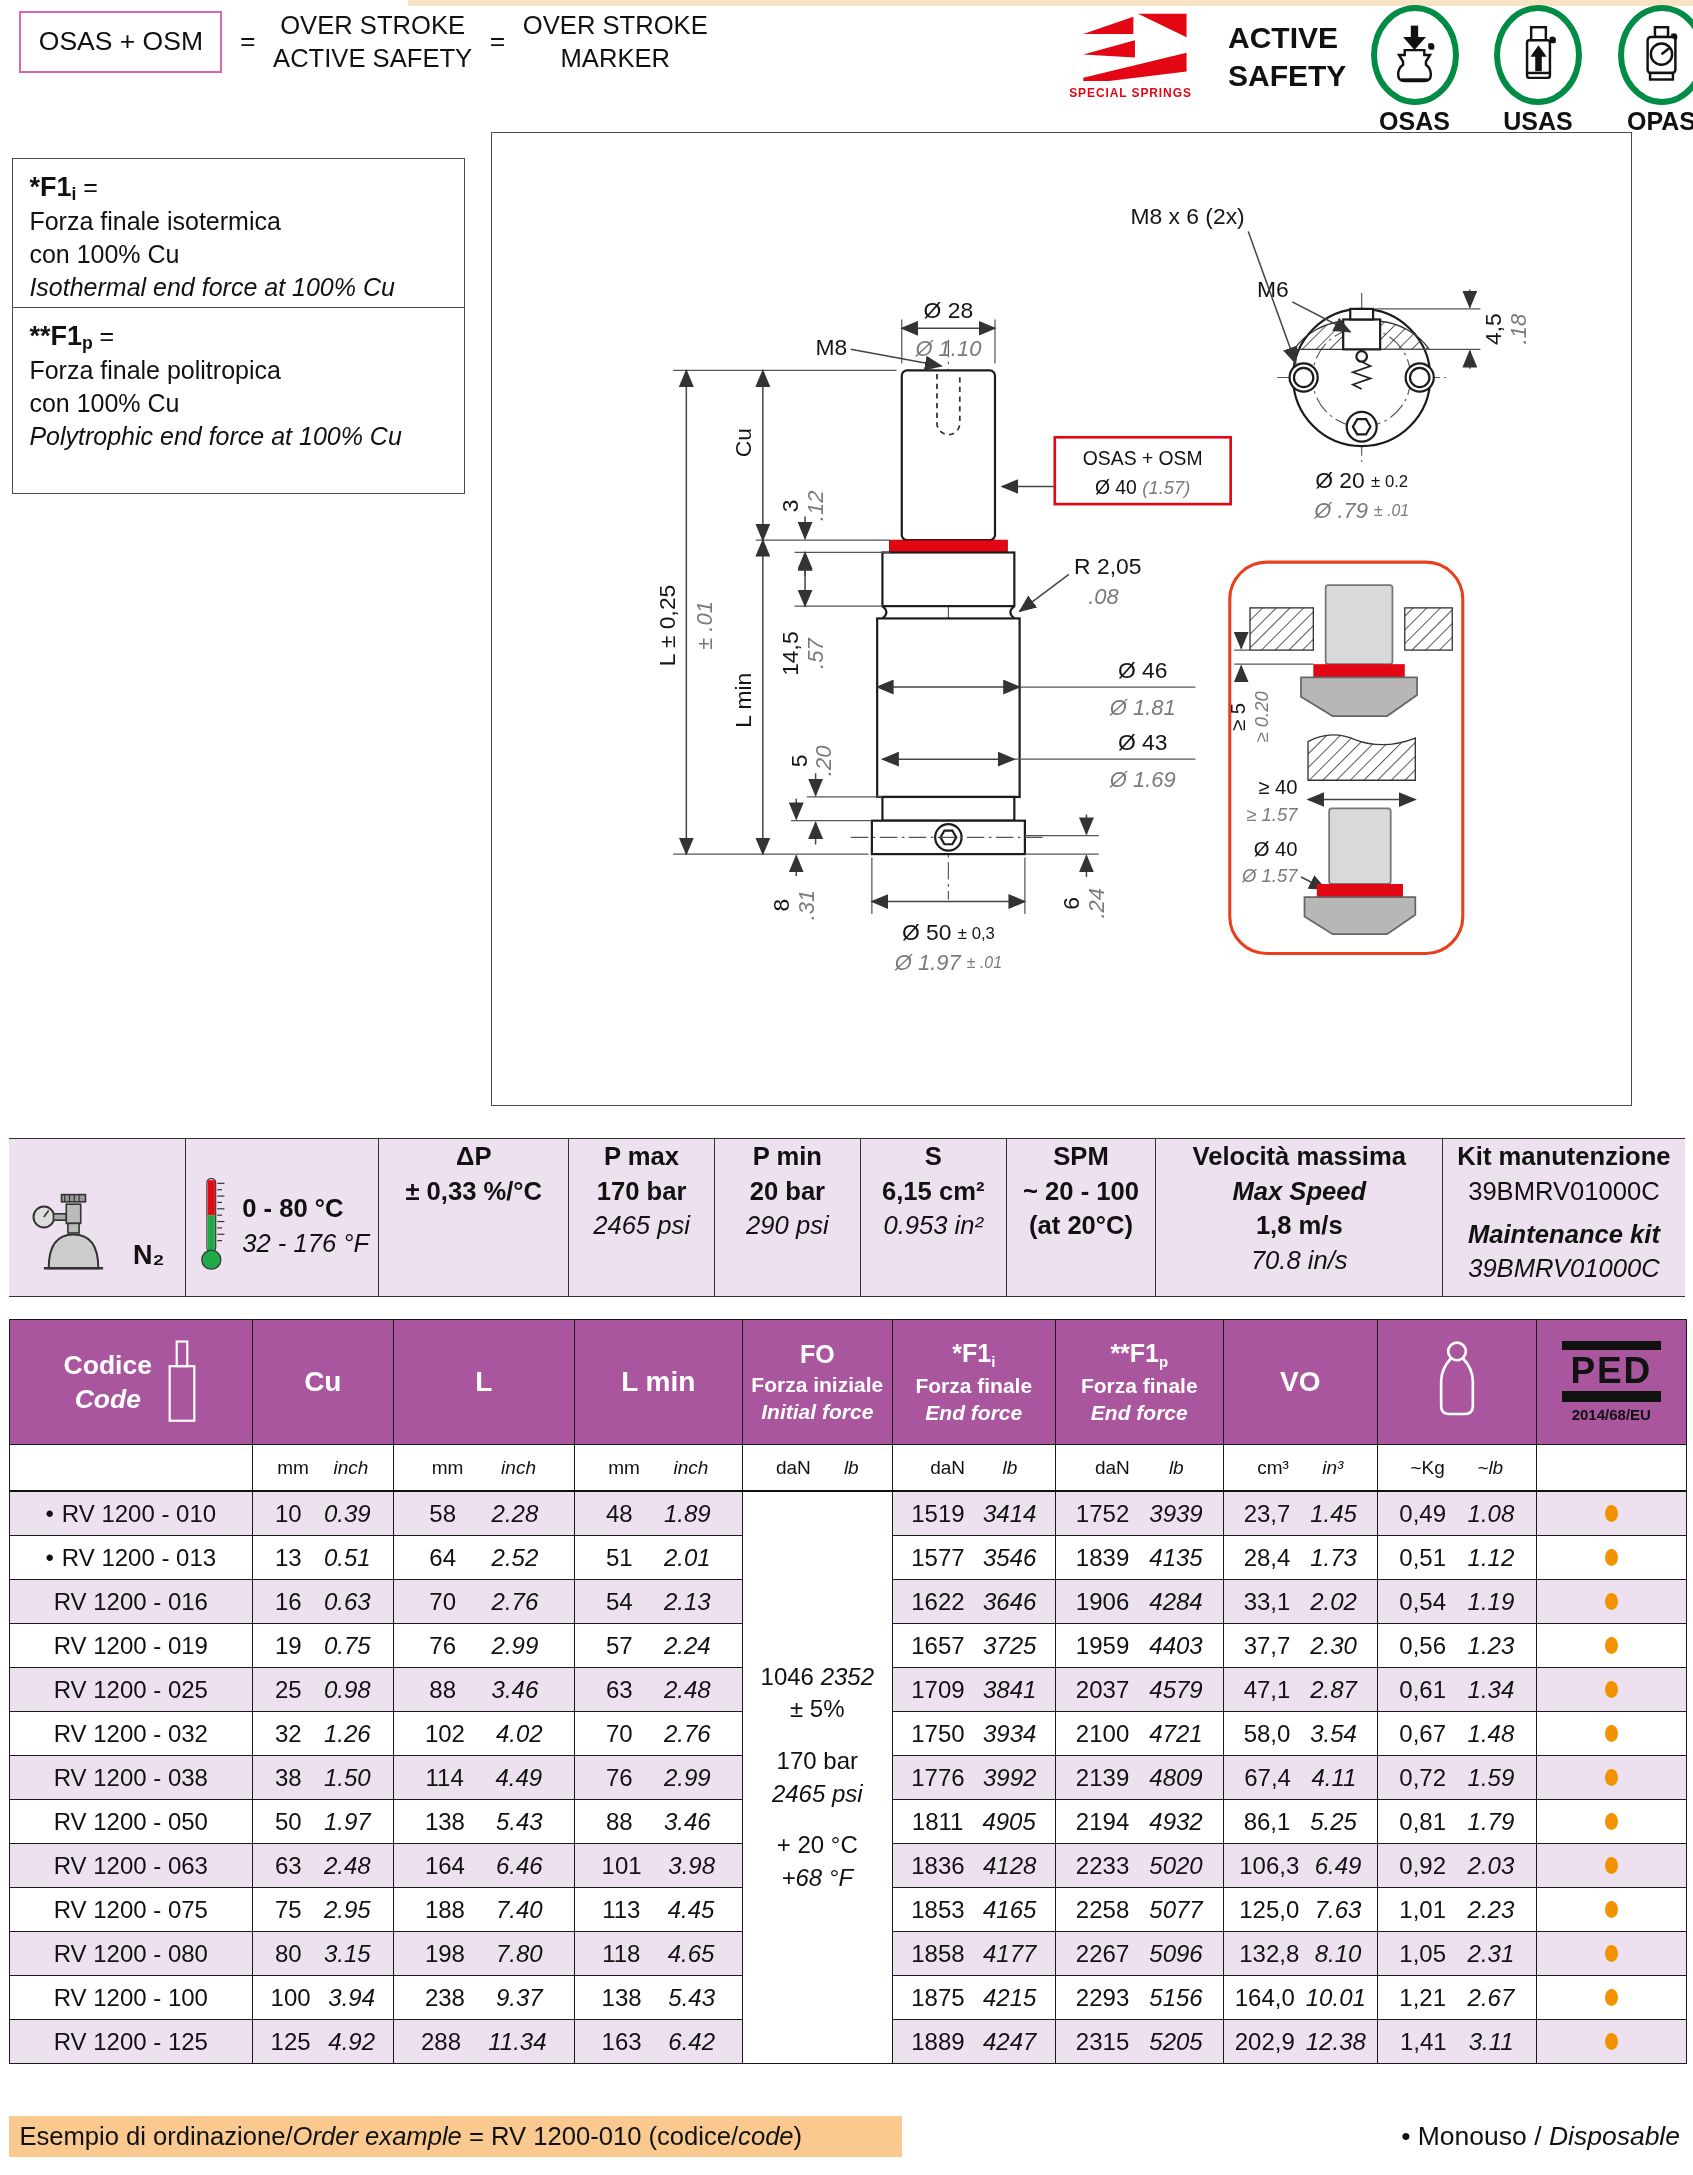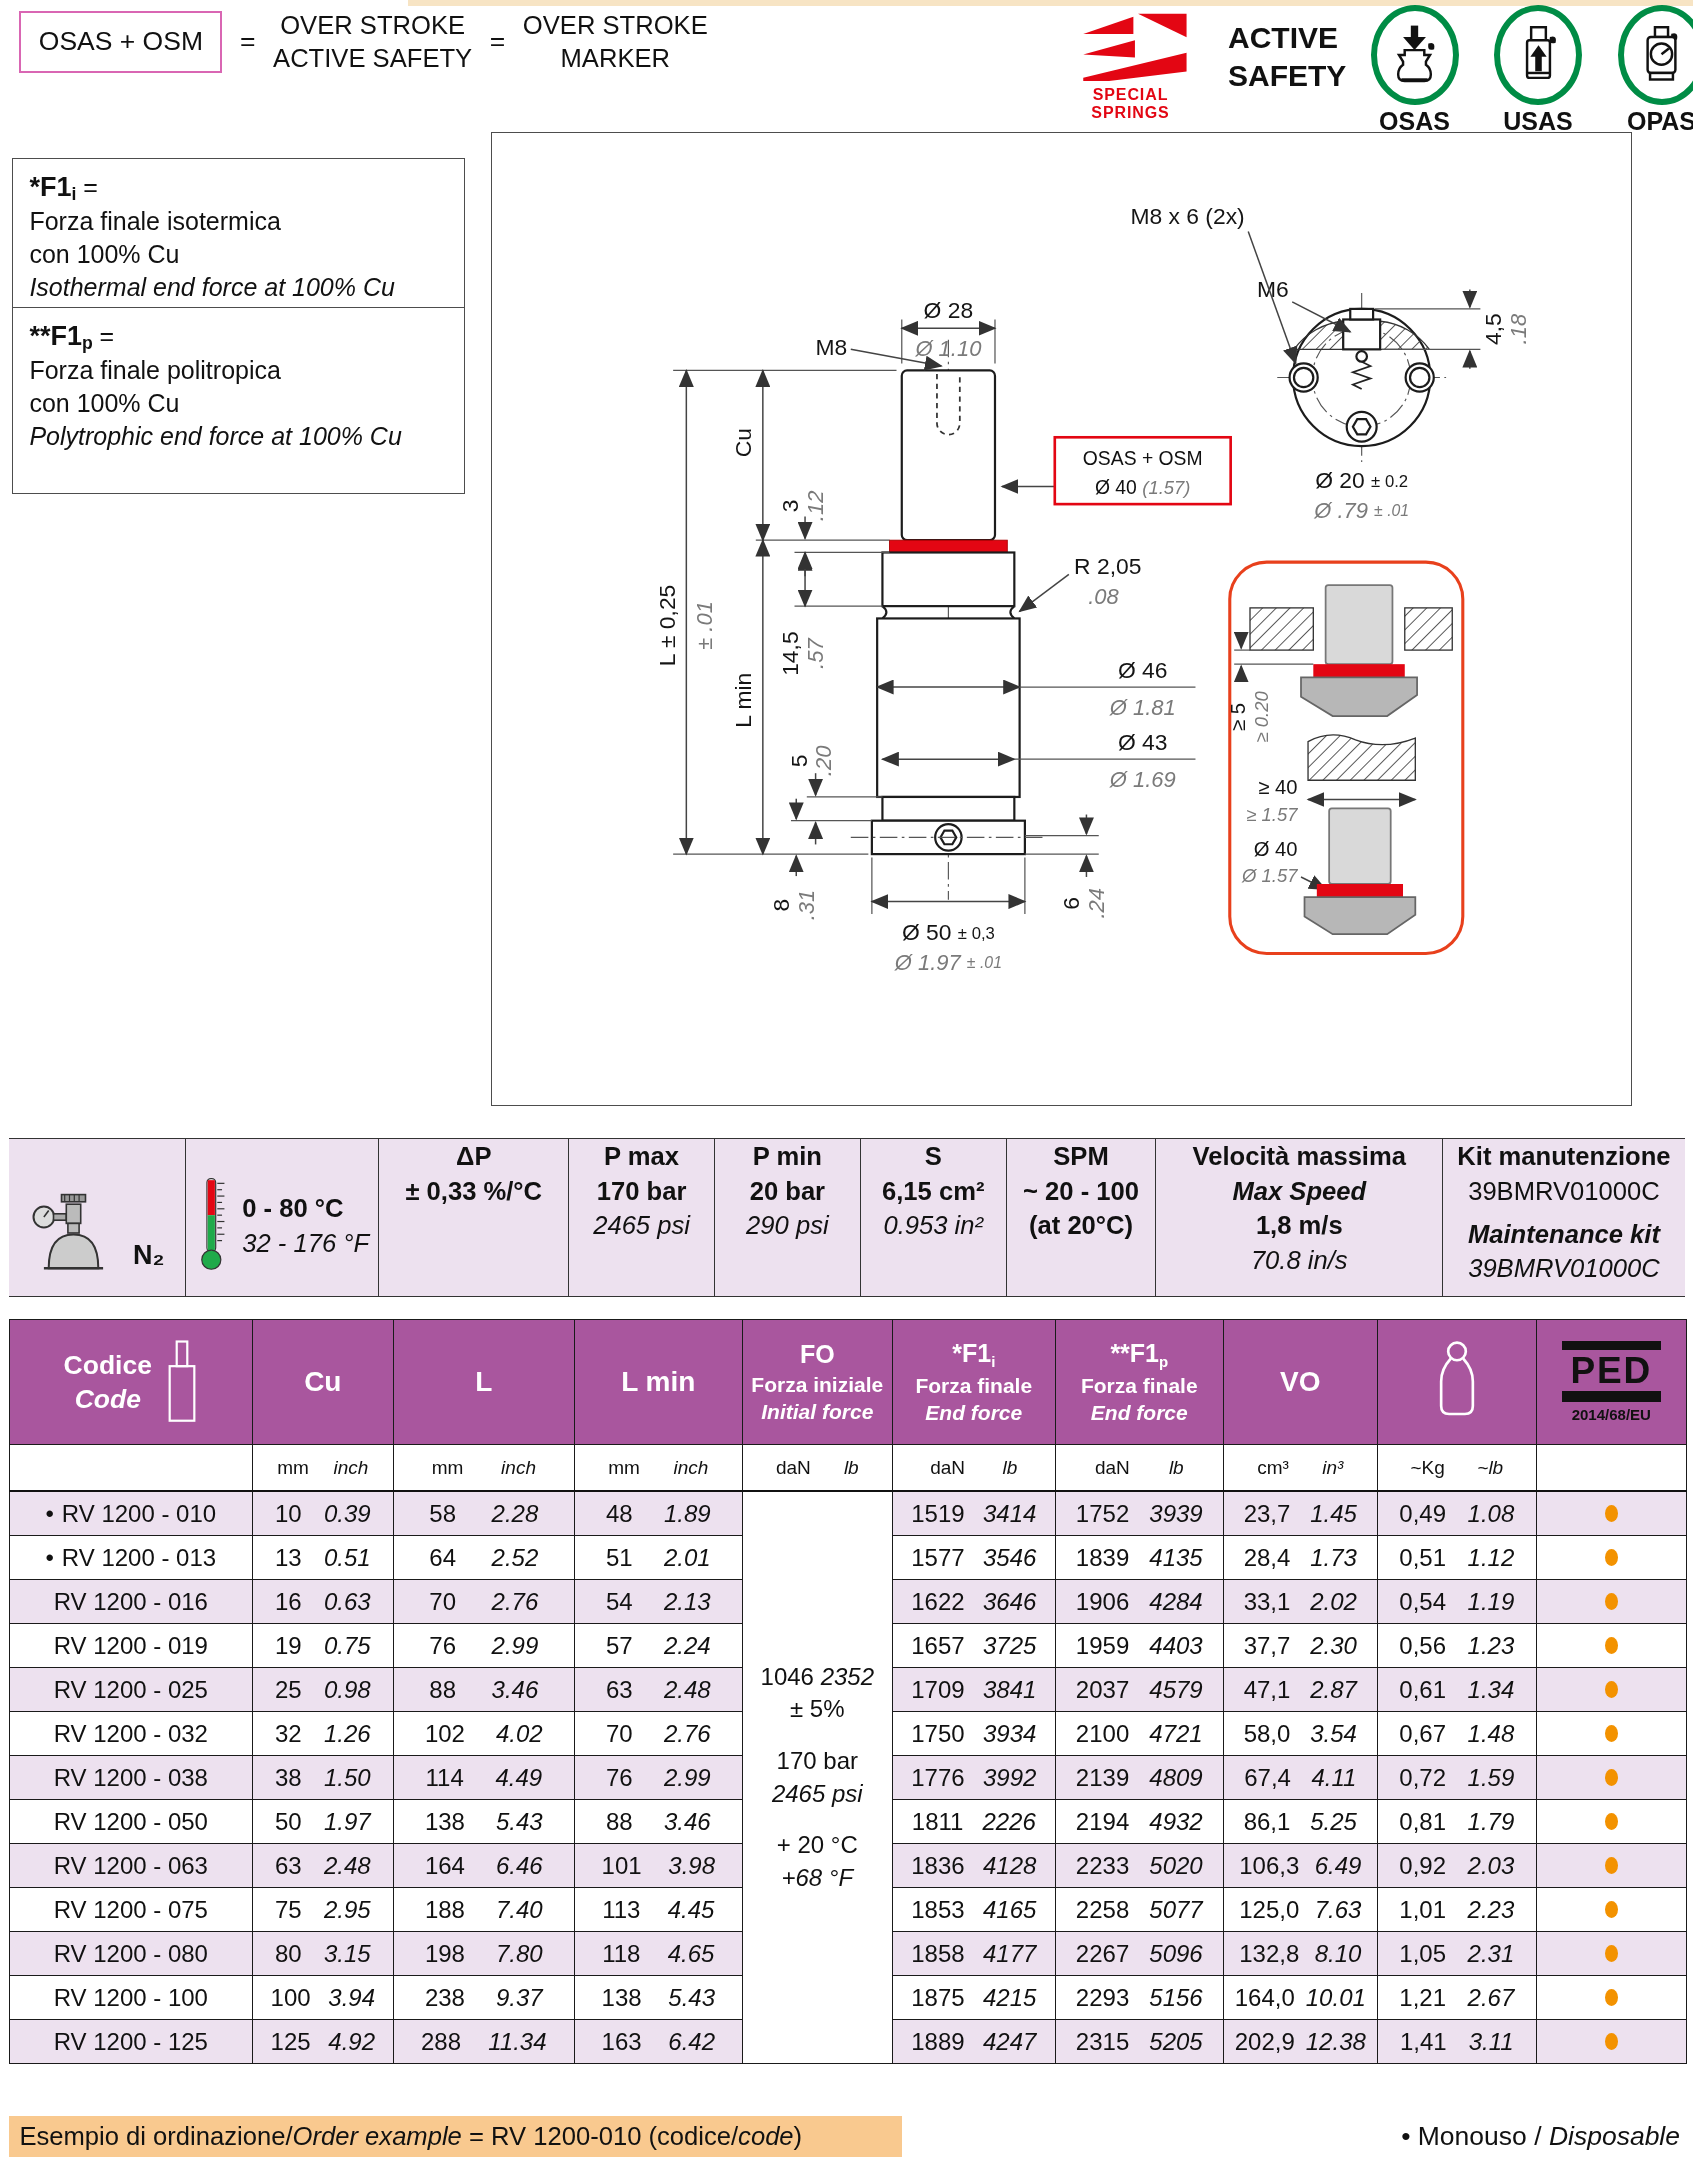--- a/index.html
+++ b/index.html
@@ -8,21 +8,21 @@
   .abs{position:absolute;}
   .topstrip{left:408px;top:0;width:1286px;height:6.2px;background:#f7e4c4;}
 
   
   .top-left{left:19.4px;top:8.8px;display:flex;align-items:center;gap:17.6px;}
   .osas-box{width:199px;height:58px;border:2.2px solid #d966b3;display:flex;
             align-items:center;justify-content:center;font-size:26.5px;}
   .eqsign{font-size:26.5px;}
   .twolines{text-align:center;font-size:25.6px;line-height:1.28;}
   .brand{left:1060px;top:8.8px;width:141px;text-align:center;}
-  .brand-name{color:#e30613;font-weight:bold;font-size:16px;letter-spacing:0.9px;margin-top:1.8px;}
+  .brand-name{color:#e30613;font-weight:bold;font-size:12px;letter-spacing:0.9px;margin-top:1.8px;}
   .active-safety{left:1228px;top:19.4px;font-size:30px;font-weight:bold;line-height:1.25;}
   .badges{left:1366px;top:5.3px;display:flex;gap:26.5px;}
   .badge{width:97px;text-align:center;}
   .badge-oval{width:76px;height:88px;margin:0 auto;border:6.2px solid #008c45;border-radius:50%;
               background:#fff;display:flex;align-items:center;justify-content:center;}
   .badge-label{font-weight:bold;font-size:25px;margin-top:1.8px;}
 
   
   .notebox{left:12.4px;width:453px;border:1.8px solid #4d4d4d;padding:12.4px 16px;box-sizing:border-box;background:#fff;}
   .n1{top:132px;height:176px;margin-top:26px;}
@@ -957,21 +957,21 @@
             </td>
       <td>
               <div class="pw">
                 <span>88</span>
                 <span class="in">3.46</span>
               </div>
             </td>
       <td>
               <div class="pw">
                 <span>1811</span>
-                <span class="in">2226</span>
+                <span class="in">4905</span>
               </div>
             </td>
       <td>
               <div class="pw">
                 <span>2194</span>
                 <span class="in">4932</span>
               </div>
             </td>
       <td>
               <div class="pw">

